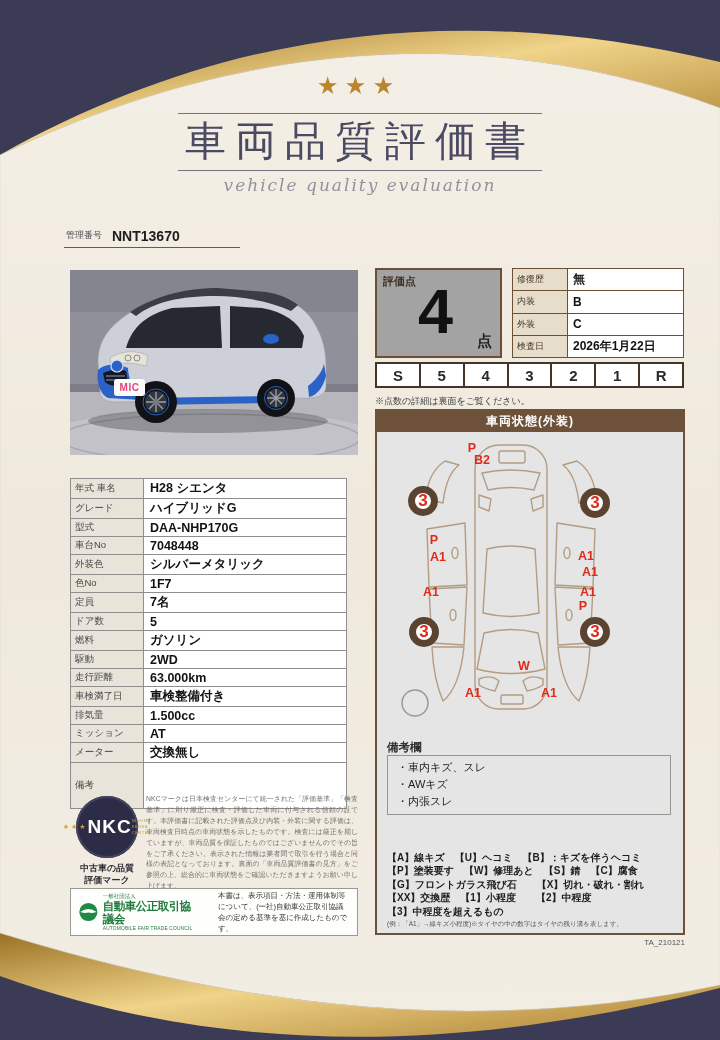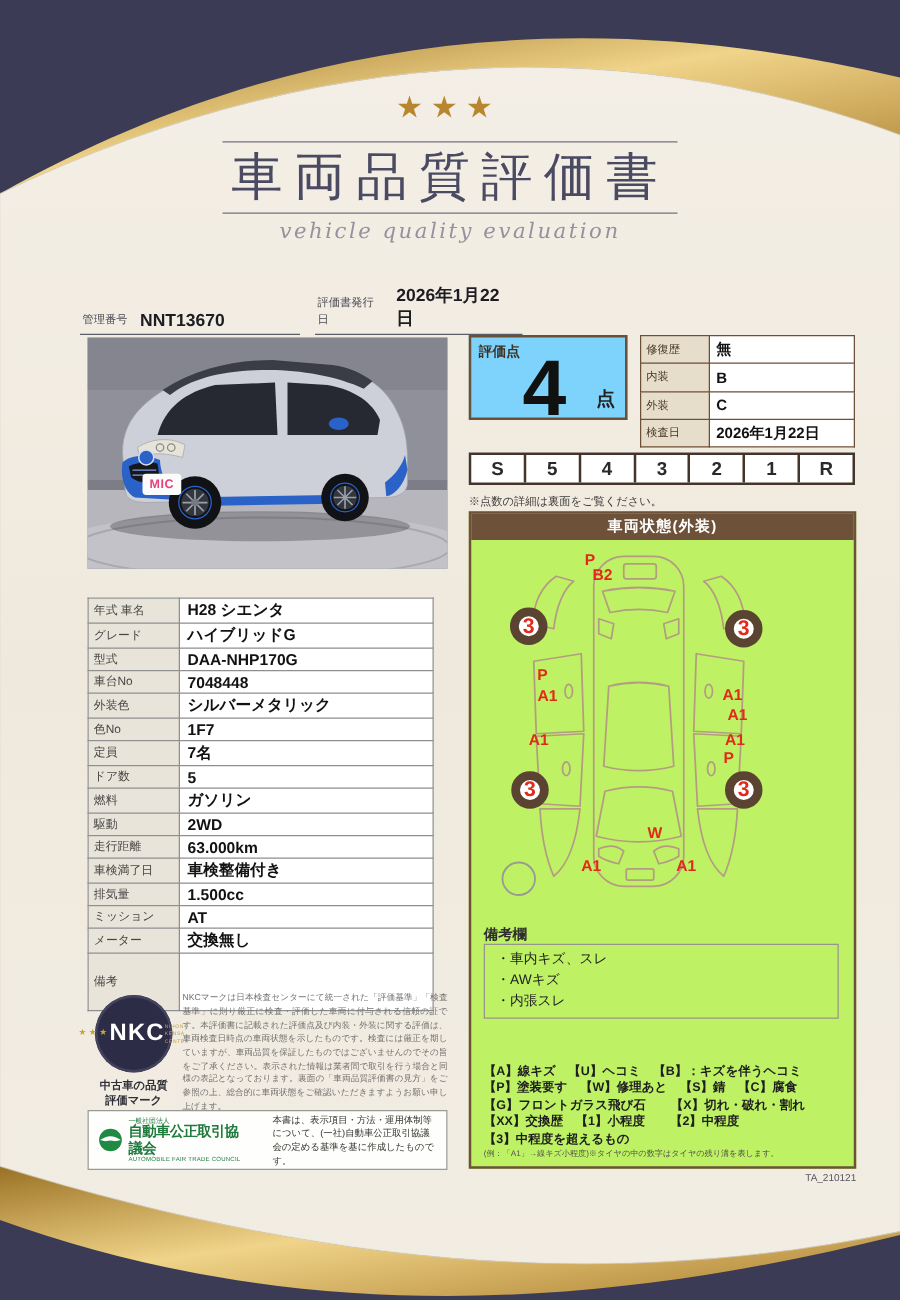--- a/index.html
+++ b/index.html
@@ -58,37 +58,37 @@
   .ftc{left:70px;top:888px;width:288px;height:48px;background:#fefefc;border:1px solid #9a9a94;
     display:flex;align-items:center;padding:2px 7px;box-sizing:border-box;gap:20px;}
   .ftc-left{display:flex;align-items:center;gap:4px;}
   .ftc-names{display:flex;flex-direction:column;}
   .ftc-small{font-size:5.5px;color:#1f7a3d;}
   .ftc-org{font-size:11.5px;font-weight:bold;color:#1f7a3d;letter-spacing:-.5px;line-height:13px;}
   .ftc-en{font-size:4.8px;color:#1f7a3d;letter-spacing:.2px;}
   .ftc-body{font-size:7.5px;color:#33332f;line-height:1.5;width:152px;}
 
   
-  .score-box{left:375px;top:268px;width:127px;height:68px;background:#7dd3fc;border:2px solid #6d4f35;box-sizing:border-box;}
+  .score-box{left:375px;top:268px;width:127px;height:90px;background:#a3a3a3;border:2px solid #6d4f35;box-sizing:border-box;}
   .score-label{position:absolute;left:6px;top:4px;font-size:11px;font-weight:bold;color:#3d3124;}
   .score-big{position:absolute;left:0;right:6px;top:5px;text-align:center;font-size:63px;font-weight:bold;color:#111;line-height:72px;}
   .score-unit{position:absolute;right:8px;bottom:5px;font-size:15px;font-weight:bold;color:#222;}
   .details{left:512px;top:268px;width:172px;height:90px;border-collapse:collapse;background:#fff;}
   .details th{width:46px;background:#e7ddcb;border:1.5px solid #6d4f35;font-size:9px;color:#4a3826;
     font-weight:normal;text-align:left;padding:1px 4px;}
   .details td{border:1.5px solid #6d4f35;font-size:12px;font-weight:bold;color:#111;padding:1px 5px;}
   .details tr{height:22px;}
   .scale{left:375px;top:362px;width:309px;height:26px;display:flex;background:#fff;border:2.5px solid #44352a;box-sizing:border-box;}
   .scale .cell{flex:1;border-right:2px solid #44352a;display:flex;align-items:center;justify-content:center;
     font-size:15px;font-weight:bold;color:#2a2a2a;}
   .scale .cell:last-child{border-right:none;}
   .scale-note{left:375px;top:395px;font-size:9px;color:#3c3c3c;}
 
   
-  .panel{left:375px;top:409px;width:310px;height:526px;background:#bef264;border:2px solid #6d5138;box-sizing:border-box;}
+  .panel{left:375px;top:409px;width:310px;height:526px;background:#e5e5e5;border:2px solid #6d5138;box-sizing:border-box;}
   .panel-header{height:21px;background:#6d5138;color:#fff;font-size:12px;font-weight:bold;text-align:center;line-height:21px;letter-spacing:1px;}
   .diagram{position:absolute;left:10px;top:26px;width:290px;height:300px;}
   .marks{position:absolute;left:0;top:0;width:290px;height:300px;}
   .mark{position:absolute;transform:translate(-50%,-50%);color:#e02a1a;font-weight:bold;font-size:12.5px;line-height:12px;white-space:nowrap;}
   .mark.wheel{font-size:17px;}
   .remarks-label{position:absolute;left:10px;top:329px;font-size:11.5px;font-weight:bold;color:#2e2e2e;}
   .remarks-box{position:absolute;left:10px;top:344px;width:284px;height:60px;border:1px solid #97948e;
     padding:3px 9px;box-sizing:border-box;}
   .remarks-box div{font-size:11px;color:#1d1d1d;line-height:1.55;}
   .legend-bar{position:absolute;left:8px;top:417px;width:290px;height:18px;background:#6d5138;color:#fff;
@@ -123,24 +123,20 @@
 <div class="abs stars">★★★</div>
 <div class="abs rule r1"></div>
 <div class="abs title">車両品質評価書</div>
 <div class="abs rule r2"></div>
 <div class="abs subtitle">vehicle quality evaluation</div>
 
 <div class="abs meta">
   <div class="field f1">
     <span class="lab">管理番号</span>
     <span class="val">NNT13670</span>
-  </div>
-  <div class="field f2">
-    <span class="lab">評価書発行日</span>
-    <span class="val">2026年1月22日</span>
   </div>
 </div>
 
 <div class="abs photo">
   <svg viewBox="0 0 288 185" width="288" height="185">
     <rect x="0" y="0" width="288" height="118" fill="#90909a"></rect>
     <rect x="0" y="0" width="288" height="42" fill="#85858f"></rect>
     <rect x="0" y="114" width="288" height="8" fill="#7d7d87"></rect>
     <rect x="0" y="122" width="288" height="63" fill="#b6b6bc"></rect>
     <ellipse cx="140" cy="170" rx="172" ry="30" fill="#c2c2c8"></ellipse>

